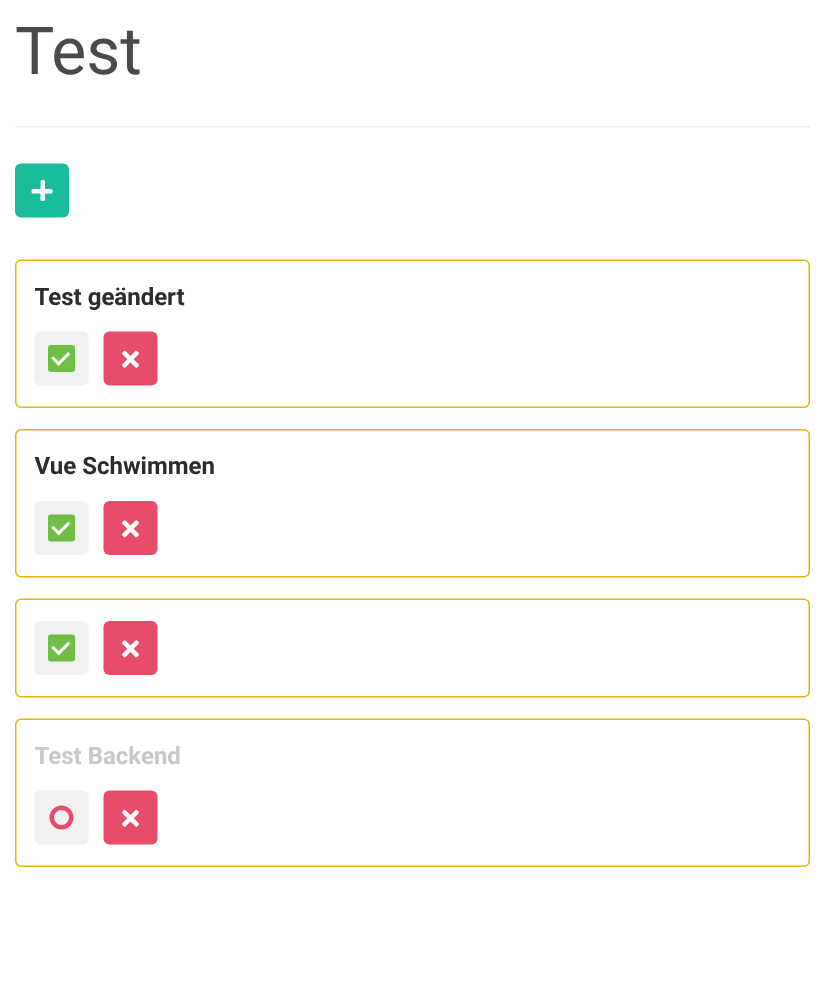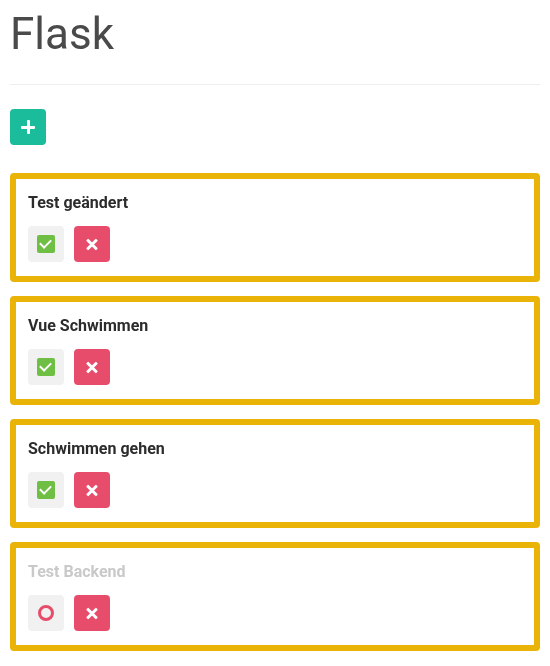--- a/index.html
+++ b/index.html
@@ -41,21 +41,21 @@
     }
     .btn-light {
       background: #f1f1f1;
       width: 36px;
       height: 36px;
     }
     .add-section {
       margin-bottom: 28px;
     }
     .todo-card {
-      border: 6px solid #eab308;
+      border: 1px solid #eab308;
       border-radius: 4px;
       padding: 14px 12px 14px 12px;
       margin-bottom: 14px;
     }
     .todo-title {
       font-size: 16px;
       font-weight: 700;
       margin-bottom: 14px;
       color: #2c2c2c;
     }
@@ -110,21 +110,21 @@
     .icon-circle {
       width: 16px;
       height: 16px;
       border: 3px solid #e74c6b;
       border-radius: 50%;
     }
   </style>
 </head>
 <body>
 
-<h1 class="page-title">Flask</h1>
+<h1 class="page-title">Test</h1>
 
 <hr class="divider">
 
 <div class="add-section">
   <button class="btn btn-teal">
     <span class="icon-plus"></span>
   </button>
 </div>
 
 <div id="todo-list">
@@ -146,21 +146,20 @@
       <button class="btn btn-light">
         <span class="icon-check"></span>
       </button>
       <button class="btn btn-red">
         <span class="icon-cross"></span>
       </button>
     </div>
   </div>
 
   <div class="todo-card">
-    <div class="todo-title">Schwimmen gehen</div>
     <div class="btn-row">
       <button class="btn btn-light">
         <span class="icon-check"></span>
       </button>
       <button class="btn btn-red">
         <span class="icon-cross"></span>
       </button>
     </div>
   </div>
 

